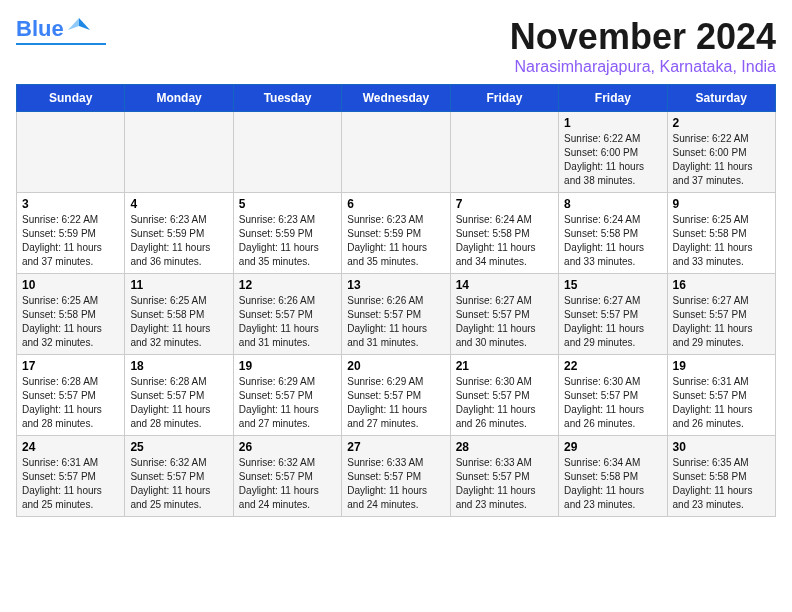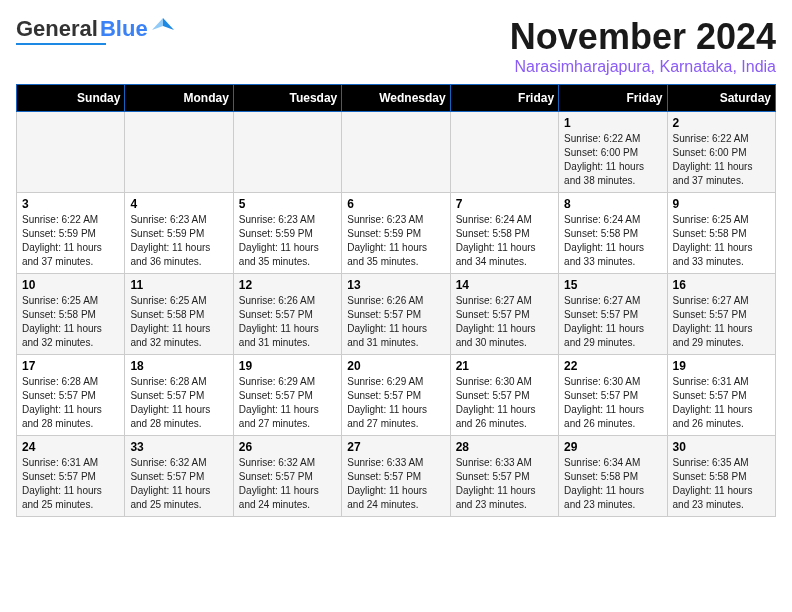--- a/index.html
+++ b/index.html
@@ -33,24 +33,24 @@
     .location-title {
       font-size: 16px;
       color: #8b5cf6;
     }
     table {
       width: 100%;
       border-collapse: collapse;
       font-size: 11px;
     }
     thead tr th {
-      background: #000000;
+      background: #1d4ed8;
       color: #fff;
       padding: 6px 4px;
-      text-align: right;
+      text-align: center;
       font-size: 12px;
       font-weight: bold;
       border: 1px solid #1565c0;
     }
     tbody tr td {
       vertical-align: top;
       padding: 4px 5px;
       border: 1px solid #ccc;
       min-height: 80px;
       height: 80px;
@@ -80,21 +80,20 @@
     tbody tr:nth-child(odd) td.empty-cell {
       background: #f5f5f5 !important;
     }
   </style>
 </head>
 <body>
 
 <div class="header-area">
   <div class="logo">
     <div style="display:flex; align-items:center; gap:2px;">
-      <span style="font-size:22px; font-weight:bold; color:#333;">General</span>
       <span style="font-size:22px; font-weight:bold; color:#3b82f6;">Blue</span>
 
       <svg width="22" height="22" viewBox="0 0 22 22" style="margin-left:2px; margin-top:-4px;">
         <polygon points="11,2 22,14 11,10" fill="#1e88e5"></polygon>
         <polygon points="11,2 0,14 11,10" fill="#90caf9"></polygon>
       </svg>
     </div>
     <div style="width:90px; height:2px; background:#1e88e5; margin-top:1px;"></div>
   </div>
   <div class="title-area">
@@ -220,21 +219,21 @@
           <span class="day-num">19</span>
           <div class="day-info">Sunrise: 6:31 AM<br>Sunset: 5:57 PM<br>Daylight: 11 hours<br>and 26 minutes.</div>
         </td>
       </tr>
       <tr>
         <td>
           <span class="day-num">24</span>
           <div class="day-info">Sunrise: 6:31 AM<br>Sunset: 5:57 PM<br>Daylight: 11 hours<br>and 25 minutes.</div>
         </td>
         <td>
-          <span class="day-num">33</span>
+          <span class="day-num">25</span>
           <div class="day-info">Sunrise: 6:32 AM<br>Sunset: 5:57 PM<br>Daylight: 11 hours<br>and 25 minutes.</div>
         </td>
         <td>
           <span class="day-num">26</span>
           <div class="day-info">Sunrise: 6:32 AM<br>Sunset: 5:57 PM<br>Daylight: 11 hours<br>and 24 minutes.</div>
         </td>
         <td>
           <span class="day-num">27</span>
           <div class="day-info">Sunrise: 6:33 AM<br>Sunset: 5:57 PM<br>Daylight: 11 hours<br>and 24 minutes.</div>
         </td>

